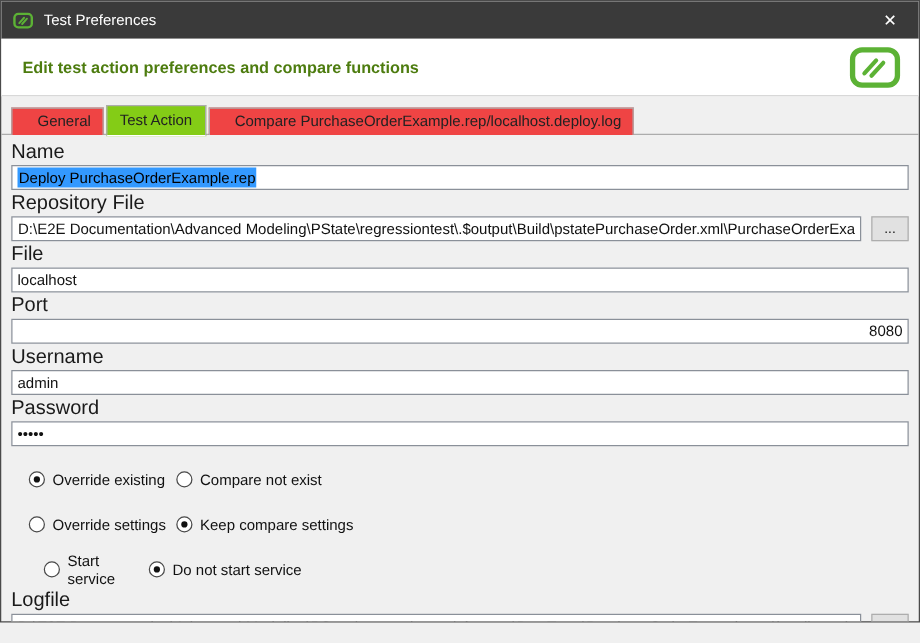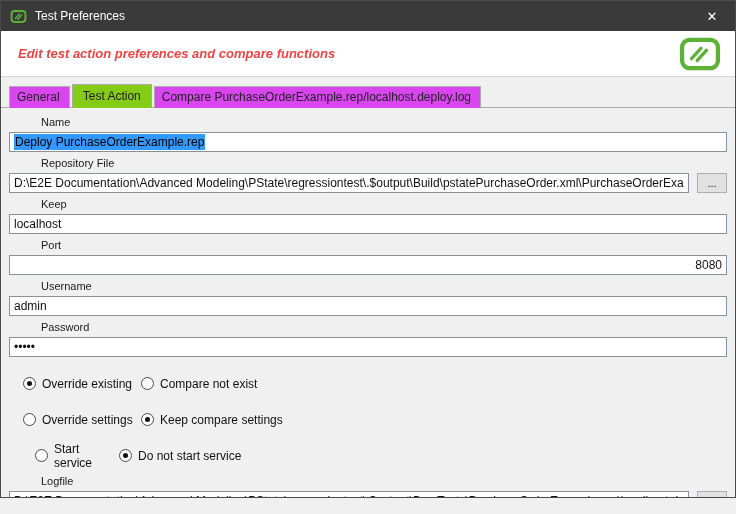--- a/index.html
+++ b/index.html
@@ -30,45 +30,45 @@
     font-size: 13px; color: #ffffff; cursor: default;
   }
   
   .header {
     background: #ffffff; height: 46px; flex: none;
     display: flex; align-items: center;
     padding: 0 14px 0 17px;
     border-bottom: 1px solid #d8d8d8;
     position: relative;
   }
-  .header .header-title { font-weight: bold; font-size: 13px; color: #ef4444; font-style: italic; }
+  .header .header-title { font-weight: bold; font-size: 13px; color: #4d7c0f; }
   .header .logo { margin-left: auto; width: 42px; height: 34px; }
   
   .tabstrip {
     flex: none; display: flex; align-items: flex-end;
     padding: 7px 0 0 8px; position: relative;
   }
   .tabstrip::after {
     content: ""; position: absolute; left: 0; right: 0; bottom: 0;
     height: 1px; background: #acacac;
   }
   .tab {
     border: 1px solid #acacac; border-bottom: none;
-    background: #d946ef; padding: 3px 9px 4px 7px;
+    background: #ef4444; padding: 3px 9px 4px 20px;
     margin-right: 2px; font-size: 12px; color: #222;
     position: relative; z-index: 1;
   }
   .tab.active {
     background: #84cc16; padding: 4px 10px 5px 10px;
     z-index: 2; margin-bottom: -1px; border-bottom: 1px solid #ffffff;
   }
   
   .panel { flex: 1; padding: 3px 8px 0 8px; }
   .group { margin-top: 4px; }
-  .field-label { font-size: 11px; line-height: 14px; margin-bottom: 3px; color: #1a1a1a; display: block; margin-left: 32px; }
+  .field-label { font-size: 16px; line-height: 14px; margin-bottom: 3px; color: #1a1a1a; display: block; }
   .textfield, input.textfield {
     width: 100%; height: 20px; background: #ffffff;
     border: 1px solid #8a9099; font-size: 12px;
     font-family: "Liberation Sans", sans-serif;
     padding: 1px 4px; line-height: 16px; color: #111;
     display: block;
   }
   .textfield.selected-text { display: flex; align-items: center; }
   .textfield.selected-text .sel { background: #3399ff; color: #000000; padding: 0 1px; }
   .field-row { display: flex; align-items: stretch; }
@@ -145,21 +145,21 @@
 
     <div class="group">
       <span class="field-label">Repository File</span>
       <div class="field-row">
         <input class="textfield" value="D:\E2E Documentation\Advanced Modeling\PState\regressiontest\.$output\Build\pstatePurchaseOrder.xml\PurchaseOrderExample.rep" style="">
         <button class="browse-btn">...</button>
       </div>
     </div>
 
     <div class="group">
-      <span class="field-label">Keep</span>
+      <span class="field-label">File</span>
       <input class="textfield" value="localhost" style="">
     </div>
 
     <div class="group">
       <span class="field-label">Port</span>
       <input class="textfield port-field" value="8080" style="">
     </div>
 
     <div class="group">
       <span class="field-label">Username</span>

